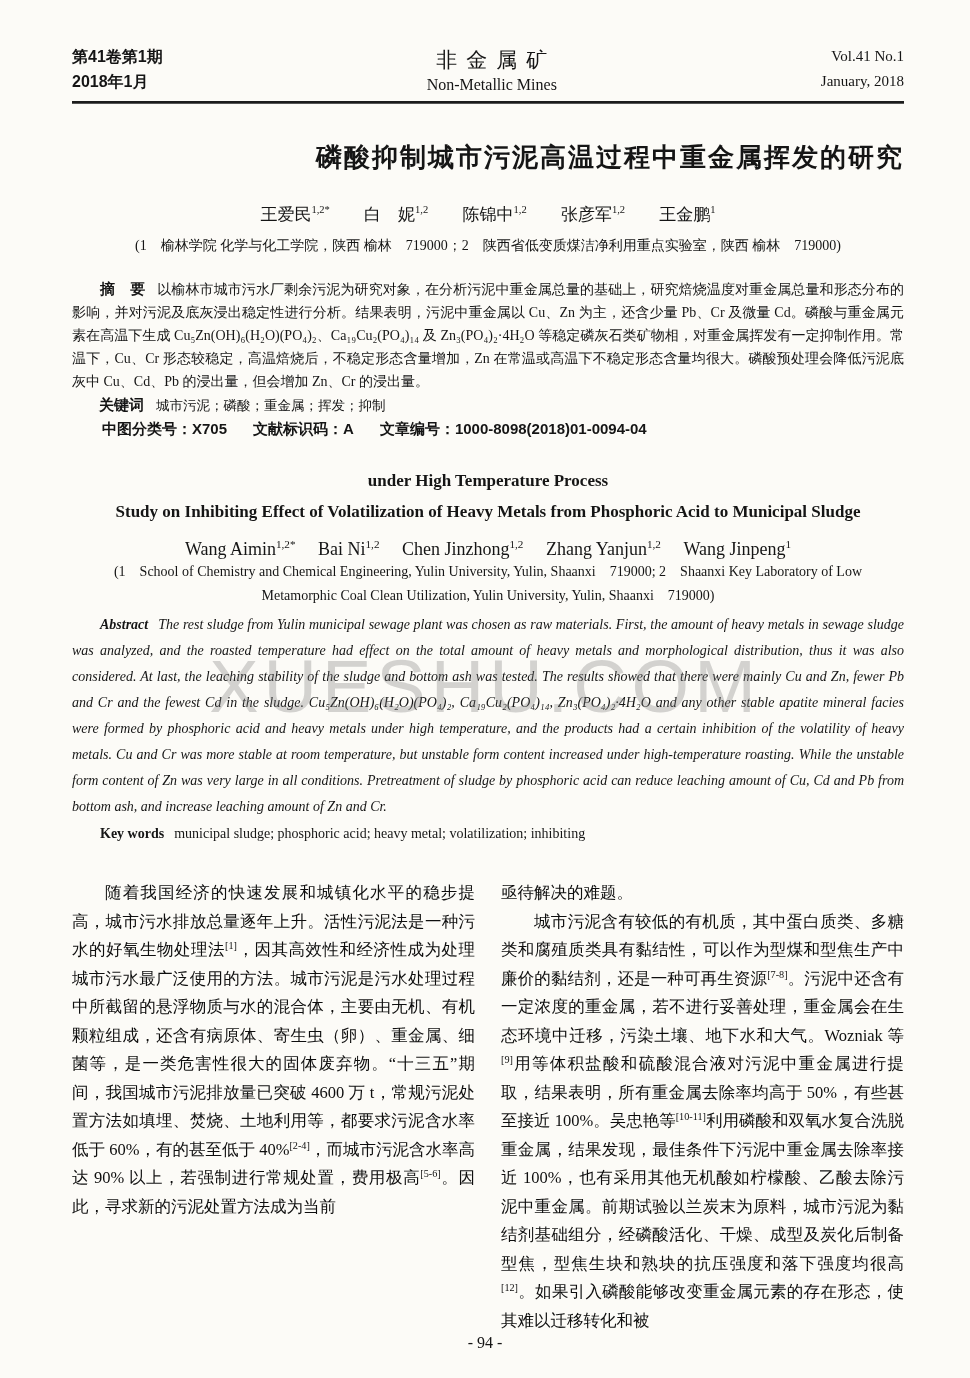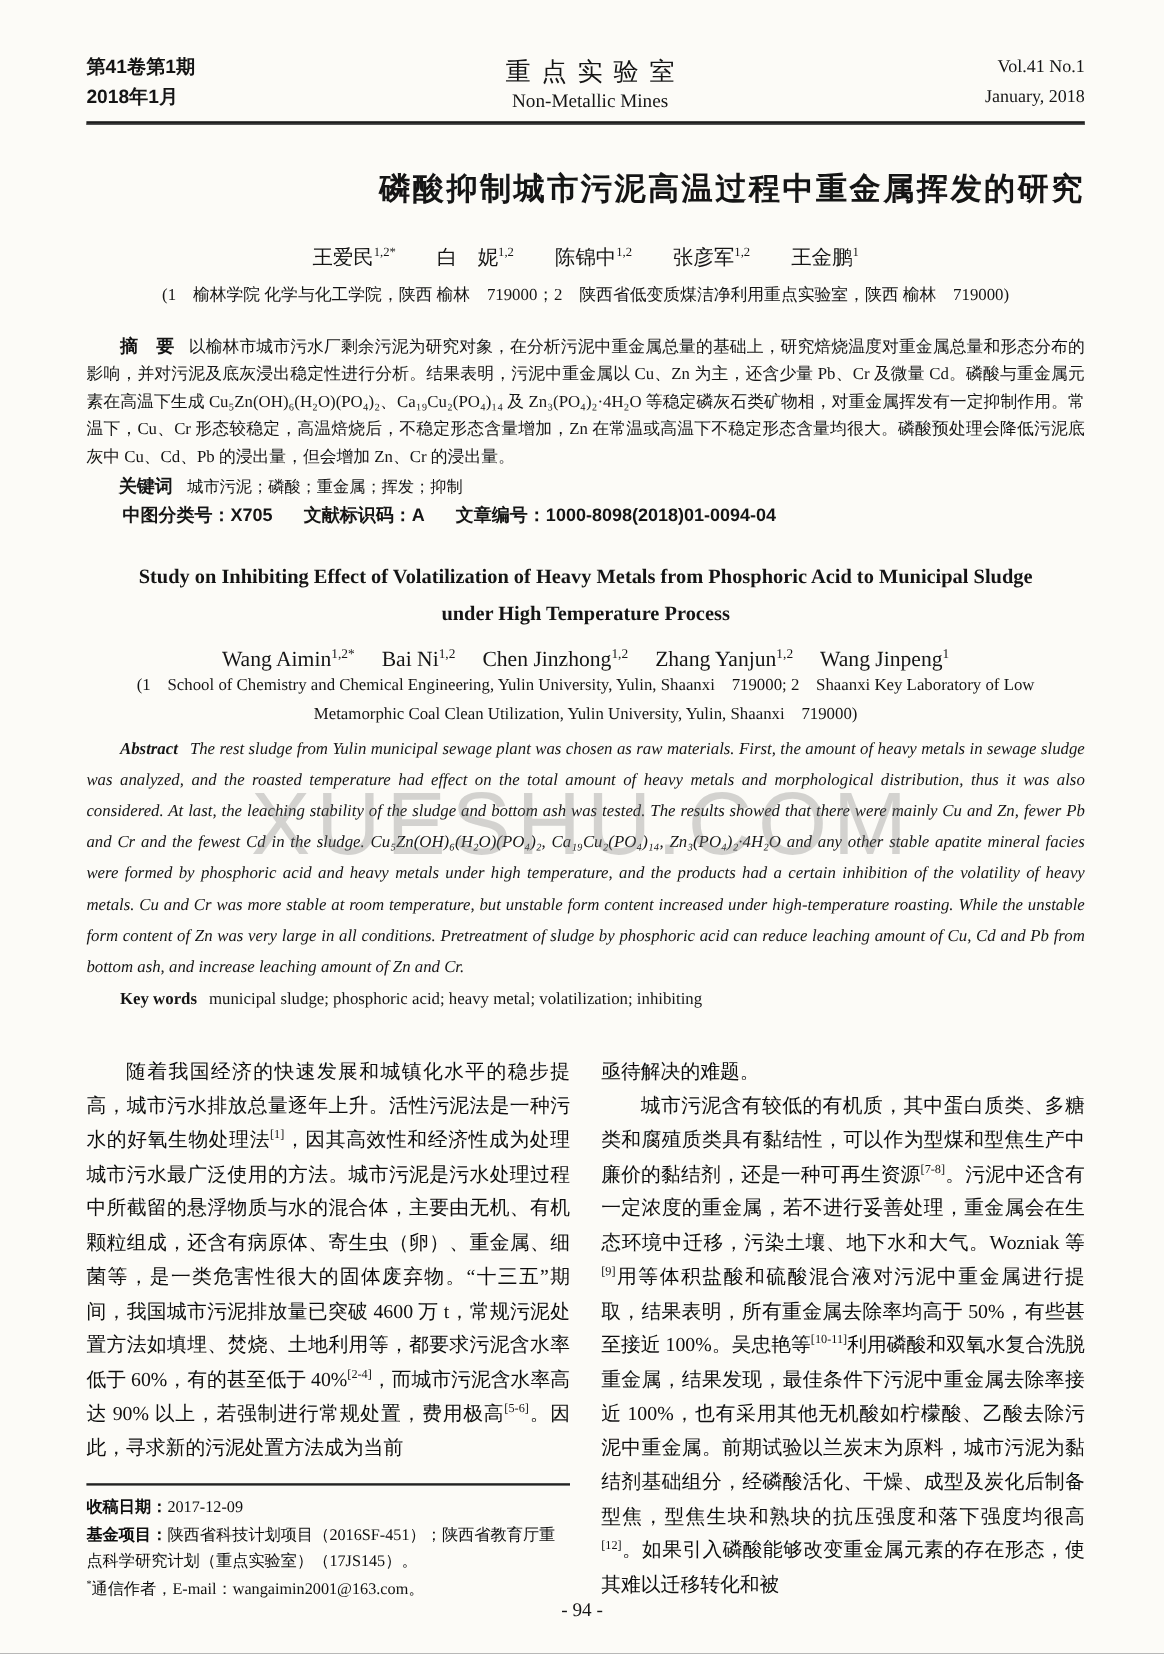--- a/index.html
+++ b/index.html
@@ -71,21 +71,21 @@
   <div class="watermark">XUESHU.COM</div>
 
   <div class="content">
 
     <div class="hdr">
       <div class="hdr-left">
         <div>第41卷第1期</div>
         <div>2018年1月</div>
       </div>
       <div class="hdr-center">
-        <div class="journal-cn">重点实验室</div>
+        <div class="journal-cn">非金属矿</div>
         <div class="journal-en">Non-Metallic Mines</div>
       </div>
       <div class="hdr-right">
         <div>Vol.41 No.1</div>
         <div>January, 2018</div>
       </div>
     </div>
     <div class="hdr-rule"></div>
 
     <h1 class="title-cn">磷酸抑制城市污泥高温过程中重金属挥发的研究</h1>
@@ -100,22 +100,22 @@
 
     <div class="affil-cn">(1　榆林学院 化学与化工学院，陕西 榆林　719000；2　陕西省低变质煤洁净利用重点实验室，陕西 榆林　719000)</div>
 
     <p class="abstract-cn"><b class="lead-cn">摘　要</b><span>以榆林市城市污水厂剩余污泥为研究对象，在分析污泥中重金属总量的基础上，研究焙烧温度对重金属总量和形态分布的影响，并对污泥及底灰浸出稳定性进行分析。结果表明，污泥中重金属以 Cu、Zn 为主，还含少量 Pb、Cr 及微量 Cd。磷酸与重金属元素在高温下生成 Cu₅Zn(OH)₆(H₂O)(PO₄)₂、Ca₁₉Cu₂(PO₄)₁₄ 及 Zn₃(PO₄)₂·4H₂O 等稳定磷灰石类矿物相，对重金属挥发有一定抑制作用。常温下，Cu、Cr 形态较稳定，高温焙烧后，不稳定形态含量增加，Zn 在常温或高温下不稳定形态含量均很大。磷酸预处理会降低污泥底灰中 Cu、Cd、Pb 的浸出量，但会增加 Zn、Cr 的浸出量。</span></p>
 
     <p class="kw-cn"><b class="lead-cn">关键词</b><span>城市污泥；磷酸；重金属；挥发；抑制</span></p>
 
     <p class="clc-line"><span>中图分类号：X705</span><span>文献标识码：A</span><span>文章编号：1000-8098(2018)01-0094-04</span></p>
 
     <div class="title-en">
+      <div>under High Temperature Process</div>
       <div>Study on Inhibiting Effect of Volatilization of Heavy Metals from Phosphoric Acid to Municipal Sludge</div>
-      <div>under High Temperature Process</div>
     </div>
 
     <div class="authors-en">
       <span class="author"><span>Wang Aimin</span><sup>1,2*</sup></span>
       <span class="author"><span>Bai Ni</span><sup>1,2</sup></span>
       <span class="author"><span>Chen Jinzhong</span><sup>1,2</sup></span>
       <span class="author"><span>Zhang Yanjun</span><sup>1,2</sup></span>
       <span class="author"><span>Wang Jinpeng</span><sup>1</sup></span>
     </div>
 
@@ -123,25 +123,20 @@
 
     <p class="abstract-en"><b class="lead-en">Abstract</b><span>The rest sludge from Yulin municipal sewage plant was chosen as raw materials. First, the amount of heavy metals in sewage sludge was analyzed, and the roasted temperature had effect on the total amount of heavy metals and morphological distribution, thus it was also considered. At last, the leaching stability of the sludge and bottom ash was tested. The results showed that there were mainly Cu and Zn, fewer Pb and Cr and the fewest Cd in the sludge. Cu₅Zn(OH)₆(H₂O)(PO₄)₂, Ca₁₉Cu₂(PO₄)₁₄, Zn₃(PO₄)₂·4H₂O and any other stable apatite mineral facies were formed by phosphoric acid and heavy metals under high temperature, and the products had a certain inhibition of the volatility of heavy metals. Cu and Cr was more stable at room temperature, but unstable form content increased under high-temperature roasting. While the unstable form content of Zn was very large in all conditions. Pretreatment of sludge by phosphoric acid can reduce leaching amount of Cu, Cd and Pb from bottom ash, and increase leaching amount of Zn and Cr.</span></p>
 
     <p class="kw-en"><b class="lead-en">Key words</b><span>municipal sludge; phosphoric acid; heavy metal; volatilization; inhibiting</span></p>
 
     <div class="columns">
 
       <div class="col left-col">
         <p class="indent"><span>随着我国经济的快速发展和城镇化水平的稳步提高，城市污水排放总量逐年上升。活性污泥法是一种污水的好氧生物处理法</span><sup>[1]</sup><span>，因其高效性和经济性成为处理城市污水最广泛使用的方法。城市污泥是污水处理过程中所截留的悬浮物质与水的混合体，主要由无机、有机颗粒组成，还含有病原体、寄生虫（卵）、重金属、细菌等，是一类危害性很大的固体废弃物。“十三五”期间，我国城市污泥排放量已突破 4600 万 t，常规污泥处置方法如填埋、焚烧、土地利用等，都要求污泥含水率低于 60%，有的甚至低于 40%</span><sup>[2-4]</sup><span>，而城市污泥含水率高达 90% 以上，若强制进行常规处置，费用极高</span><sup>[5-6]</sup><span>。因此，寻求新的污泥处置方法成为当前</span></p>
 
-        <div class="footnotes">
-          <div><span class="fn-label">收稿日期：</span><span>2017-12-09</span></div>
-          <div><span class="fn-label">基金项目：</span><span>陕西省科技计划项目（2016SF-451）；陕西省教育厅重点科学研究计划（重点实验室）（17JS145）。</span></div>
-          <div><sup>*</sup><span>通信作者，E-mail：wangaimin2001@163.com。</span></div>
-        </div>
       </div>
 
       <div class="col">
         <p><span>亟待解决的难题。</span></p>
         <p class="indent"><span>城市污泥含有较低的有机质，其中蛋白质类、多糖类和腐殖质类具有黏结性，可以作为型煤和型焦生产中廉价的黏结剂，还是一种可再生资源</span><sup>[7-8]</sup><span>。污泥中还含有一定浓度的重金属，若不进行妥善处理，重金属会在生态环境中迁移，污染土壤、地下水和大气。Wozniak 等</span><sup>[9]</sup><span>用等体积盐酸和硫酸混合液对污泥中重金属进行提取，结果表明，所有重金属去除率均高于 50%，有些甚至接近 100%。吴忠艳等</span><sup>[10-11]</sup><span>利用磷酸和双氧水复合洗脱重金属，结果发现，最佳条件下污泥中重金属去除率接近 100%，也有采用其他无机酸如柠檬酸、乙酸去除污泥中重金属。前期试验以兰炭末为原料，城市污泥为黏结剂基础组分，经磷酸活化、干燥、成型及炭化后制备型焦，型焦生块和熟块的抗压强度和落下强度均很高</span><sup>[12]</sup><span>。如果引入磷酸能够改变重金属元素的存在形态，使其难以迁移转化和被</span></p>
       </div>
 
     </div>
   </div>
 

